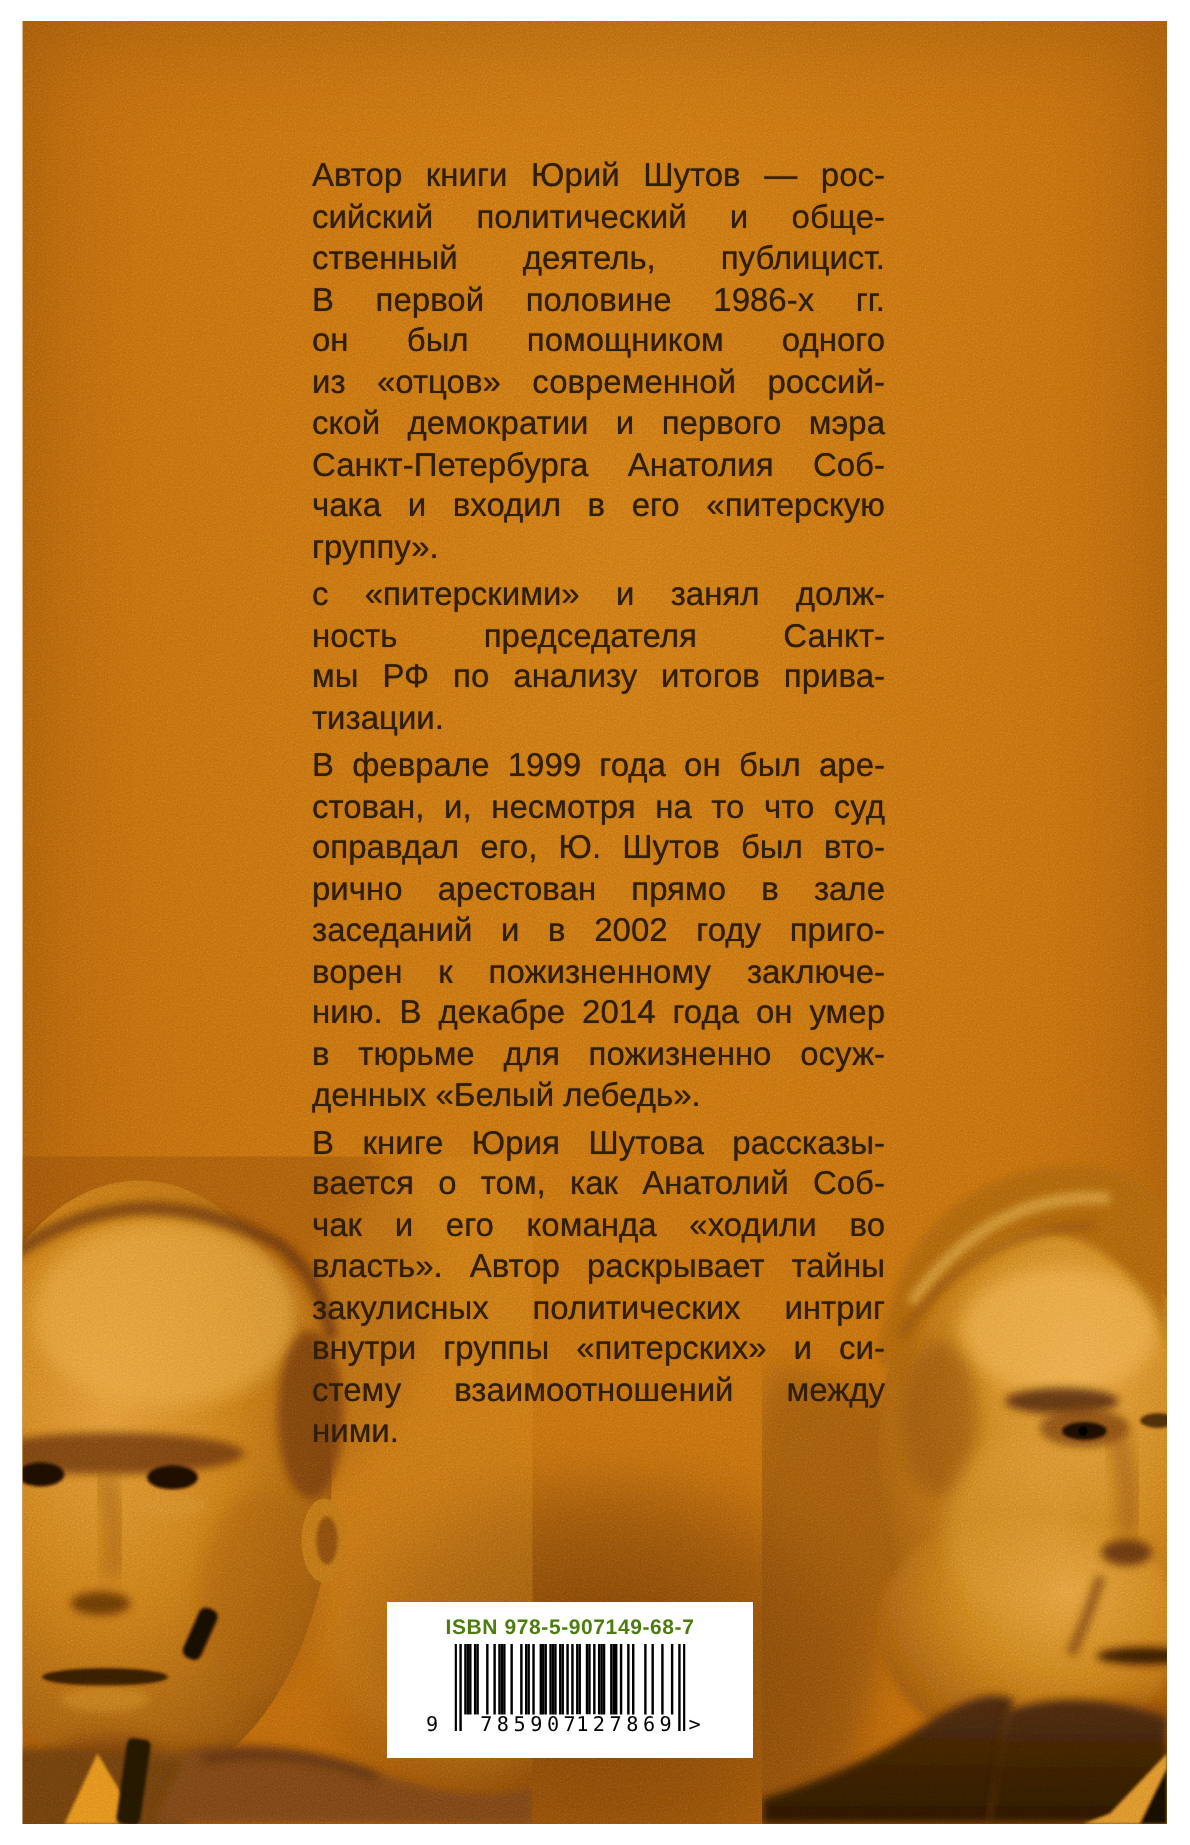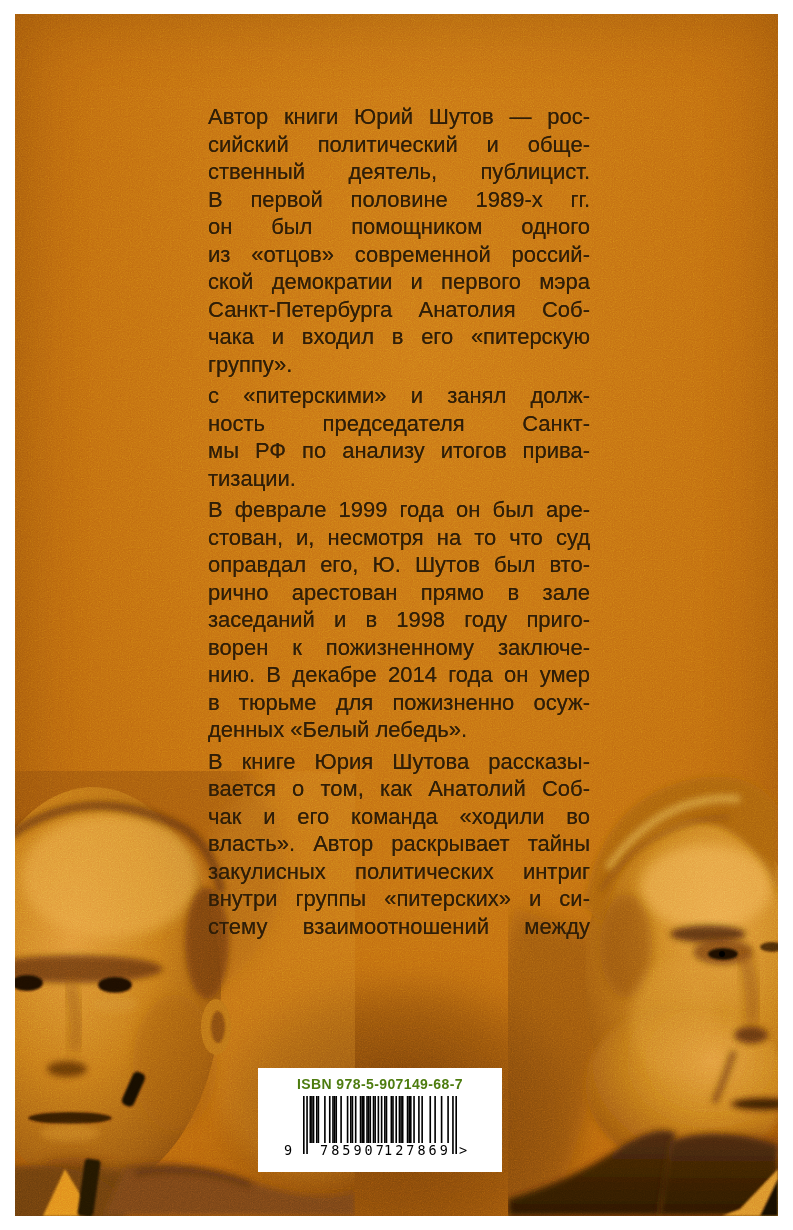--- a/index.html
+++ b/index.html
@@ -156,53 +156,54 @@
         <feColorMatrix type="saturate" values="0"></feColorMatrix>
       </filter>
       <rect width="763" height="1202" filter="url(#grainF)"></rect>
     </svg>
 
     <div class="text-block" id="text-block">
         <div class="para">
           <div class="line">Автор книги Юрий Шутов — рос-</div>
           <div class="line">сийский политический и обще-</div>
           <div class="line">ственный деятель, публицист.</div>
-          <div class="line">В первой половине 1989-х гг.</div>
+          <div class="line">В первой половине 1986-х гг.</div>
           <div class="line">он был помощником одного</div>
           <div class="line">из «отцов» современной россий-</div>
           <div class="line">ской демократии и первого мэра</div>
           <div class="line">Санкт-Петербурга Анатолия Соб-</div>
           <div class="line">чака и входил в его «питерскую</div>
           <div class="line last">группу».</div>
         </div>
         <div class="para">
           <div class="line">с «питерскими» и занял долж-</div>
           <div class="line">ность председателя Санкт-</div>
           <div class="line">мы РФ по анализу итогов прива-</div>
           <div class="line last">тизации.</div>
         </div>
         <div class="para">
           <div class="line">В феврале 1999 года он был аре-</div>
           <div class="line">стован, и, несмотря на то что суд</div>
           <div class="line">оправдал его, Ю. Шутов был вто-</div>
           <div class="line">рично арестован прямо в зале</div>
-          <div class="line">заседаний и в 1998 году приго-</div>
+          <div class="line">заседаний и в 2002 году приго-</div>
           <div class="line">ворен к пожизненному заключе-</div>
           <div class="line">нию. В декабре 2014 года он умер</div>
           <div class="line">в тюрьме для пожизненно осуж-</div>
           <div class="line last">денных «Белый лебедь».</div>
         </div>
         <div class="para">
           <div class="line">В книге Юрия Шутова рассказы-</div>
           <div class="line">вается о том, как Анатолий Соб-</div>
           <div class="line">чак и его команда «ходили во</div>
           <div class="line">власть». Автор раскрывает тайны</div>
           <div class="line">закулисных политических интриг</div>
           <div class="line">внутри группы «питерских» и си-</div>
           <div class="line">стему взаимоотношений между</div>
+          <div class="line last">ними.</div>
         </div>
       </div>
 
     <div class="isbn-box">
       <div class="isbn-label">ISBN 978-5-907149-68-7</div>
       <div class="barcode-area">
         <svg class="bars" id="bars" width="154" height="58" viewBox="0 0 95 58" preserveAspectRatio="none">
             <rect x="0" y="0" width="1" height="58" fill="#000000"></rect>
             <rect x="2" y="0" width="1" height="58" fill="#000000"></rect>
             <rect x="4" y="0" width="1" height="48" fill="#000000"></rect>

